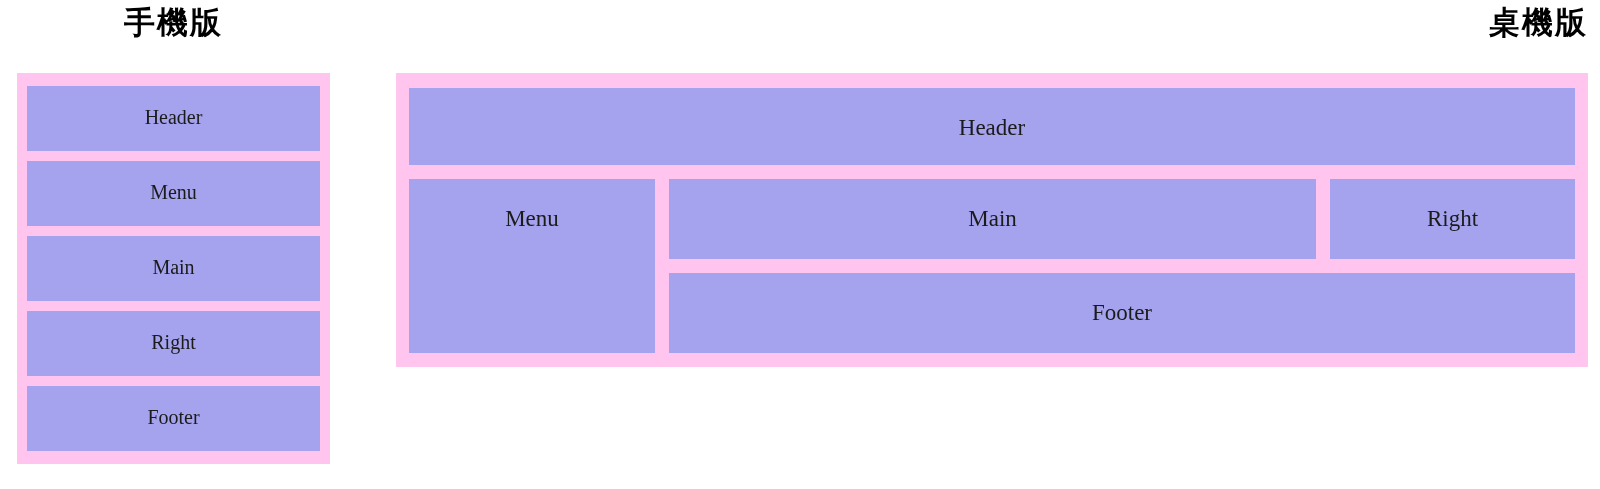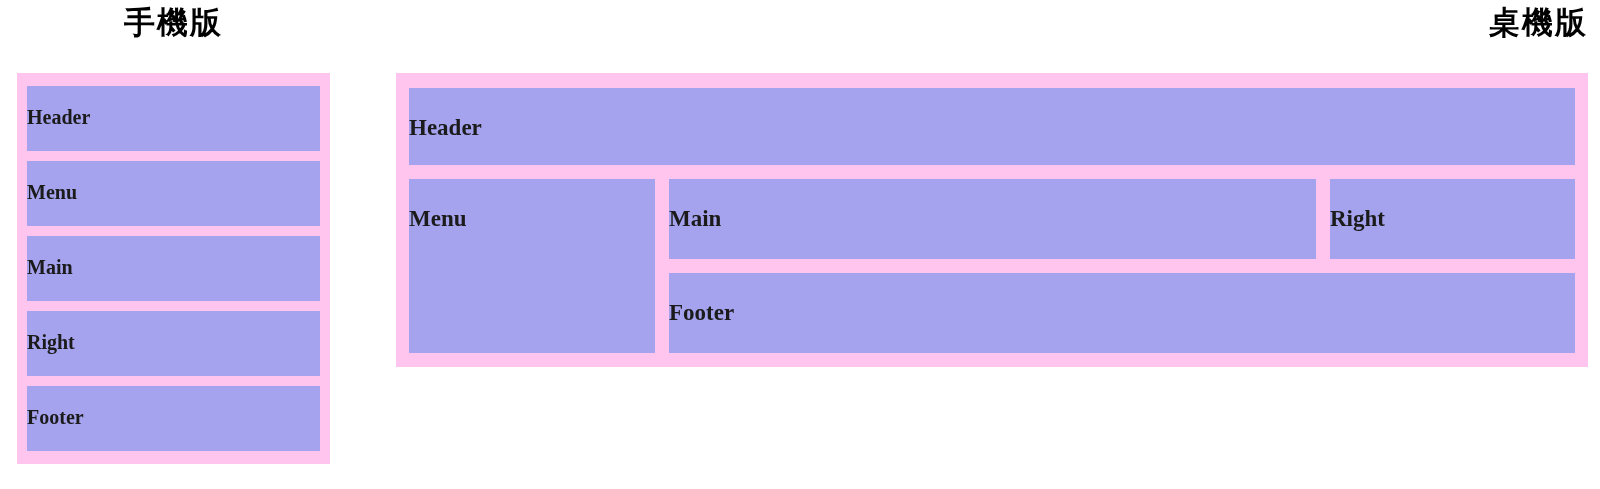--- a/index.html
+++ b/index.html
@@ -54,22 +54,22 @@
     grid-template-areas:
       "header header header"
       "menu   main   right"
       "menu   footer footer";
     grid-template-columns: 246px 1fr 245px;
     grid-template-rows: 77px 80px 80px;
     gap: 14px;
   }
   .box {
     background: var(--box_purple);
+    text-align: center;
     color: var(--label_text);
-    font-weight: bold;
   }
   .mobile-panel .box {
     font-size: 20px;
     line-height: 23px;
     padding-top: 20px;
   }
   .desktop-panel .box {
     font-size: 23px;
     line-height: 26px;
     padding-top: 27px;

